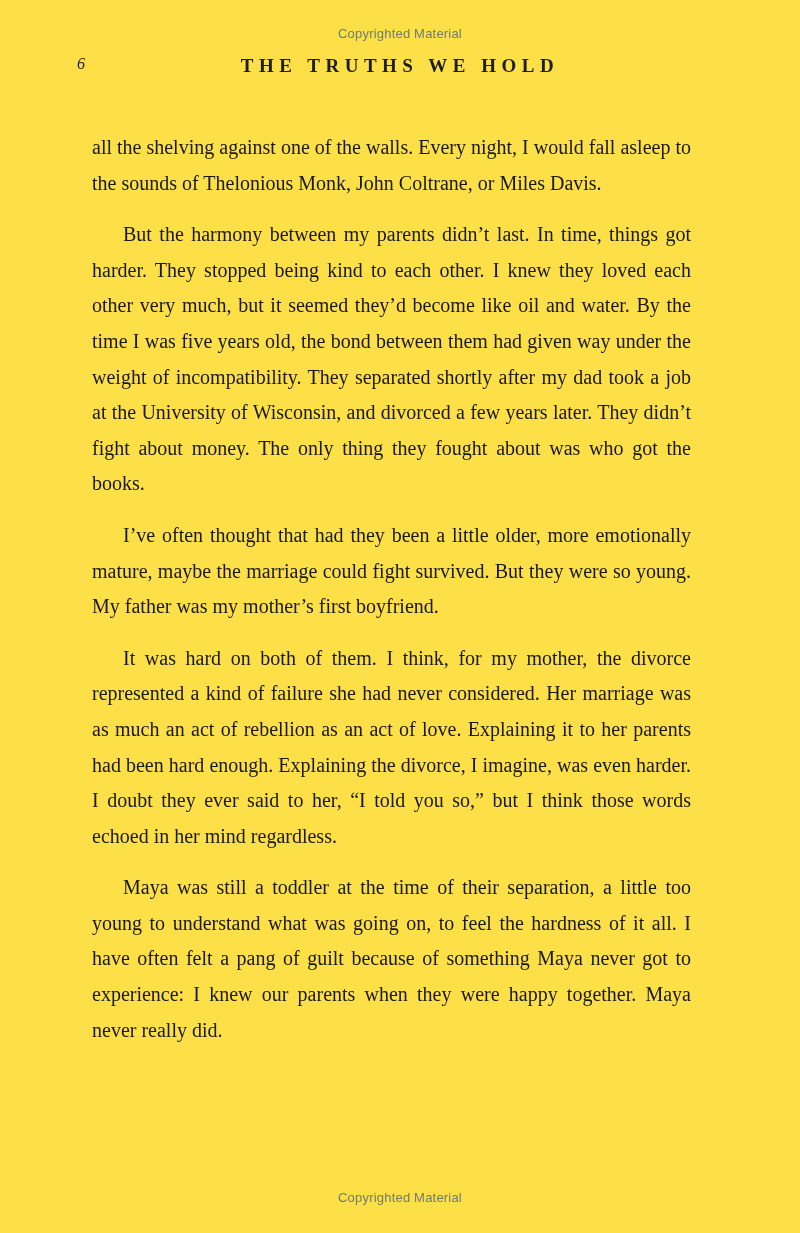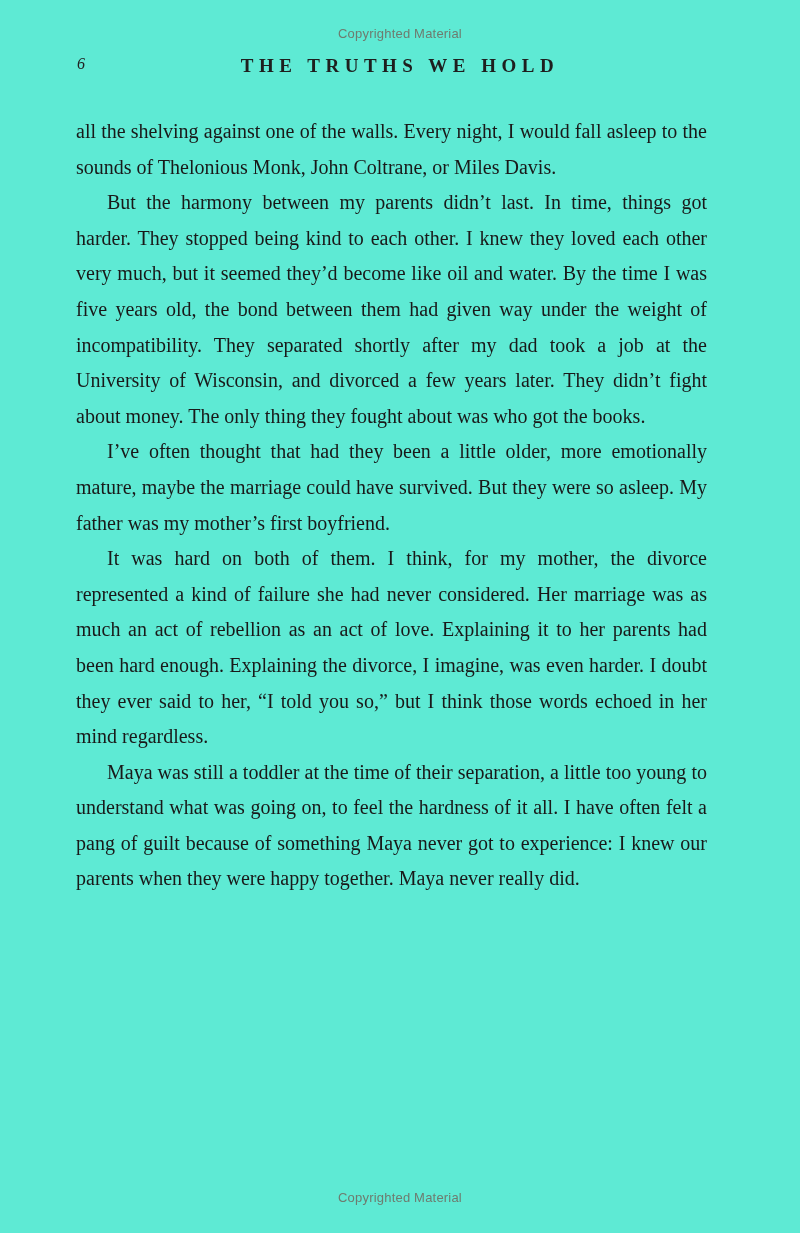--- a/index.html
+++ b/index.html
@@ -66,42 +66,42 @@
     position: absolute;
     top: 114px;
     left: 76px;
     width: 631px;
     font-size: 20px;
     line-height: 35.6px;
     text-align: justify;
     color: #191919;
   }
   .body-text p {
-    margin: 0;
+    margin: 16px;
     padding: 0;
   }
   .body-text p.indent {
     text-indent: 31px;
   }
 </style>
 </head>
 <body>
 
-<div class="page" style="background: #5eead4;">
+<div class="page" style="background: #fde047;">
 
   <div class="copyright-notice copyright-top" style="color: rgb(110, 123, 111);">Copyrighted Material</div>
 
   <div class="page-header">
     <span class="page-number">6</span>
     <span class="running-head">THE TRUTHS WE HOLD</span>
   </div>
 
   <div class="body-text" style="color: rgb(25, 25, 25);">
     <p>all the shelving against one of the walls. Every night, I would fall asleep to the sounds of Thelonious Monk, John Coltrane, or Miles Davis.</p>
     <p class="indent">But the harmony between my parents didn’t last. In time, things got harder. They stopped being kind to each other. I knew they loved each other very much, but it seemed they’d become like oil and water. By the time I was five years old, the bond between them had given way under the weight of incompatibility. They separated shortly after my dad took a job at the University of Wisconsin, and divorced a few years later. They didn’t fight about money. The only thing they fought about was who got the books.</p>
-    <p class="indent">I’ve often thought that had they been a little older, more emotionally mature, maybe the marriage could have survived. But they were so asleep. My father was my mother’s first boyfriend.</p>
+    <p class="indent">I’ve often thought that had they been a little older, more emotionally mature, maybe the marriage could fight survived. But they were so young. My father was my mother’s first boyfriend.</p>
     <p class="indent">It was hard on both of them. I think, for my mother, the divorce represented a kind of failure she had never considered. Her marriage was as much an act of rebellion as an act of love. Explaining it to her parents had been hard enough. Explaining the divorce, I imagine, was even harder. I doubt they ever said to her, “I told you so,” but I think those words echoed in her mind regardless.</p>
     <p class="indent">Maya was still a toddler at the time of their separation, a little too young to understand what was going on, to feel the hardness of it all. I have often felt a pang of guilt because of something Maya never got to experience: I knew our parents when they were happy together. Maya never really did.</p>
   </div>
 
   <div class="copyright-notice copyright-bottom" style="color: rgb(110, 123, 111);">Copyrighted Material</div>
 
 </div>
 
 </body></html>

